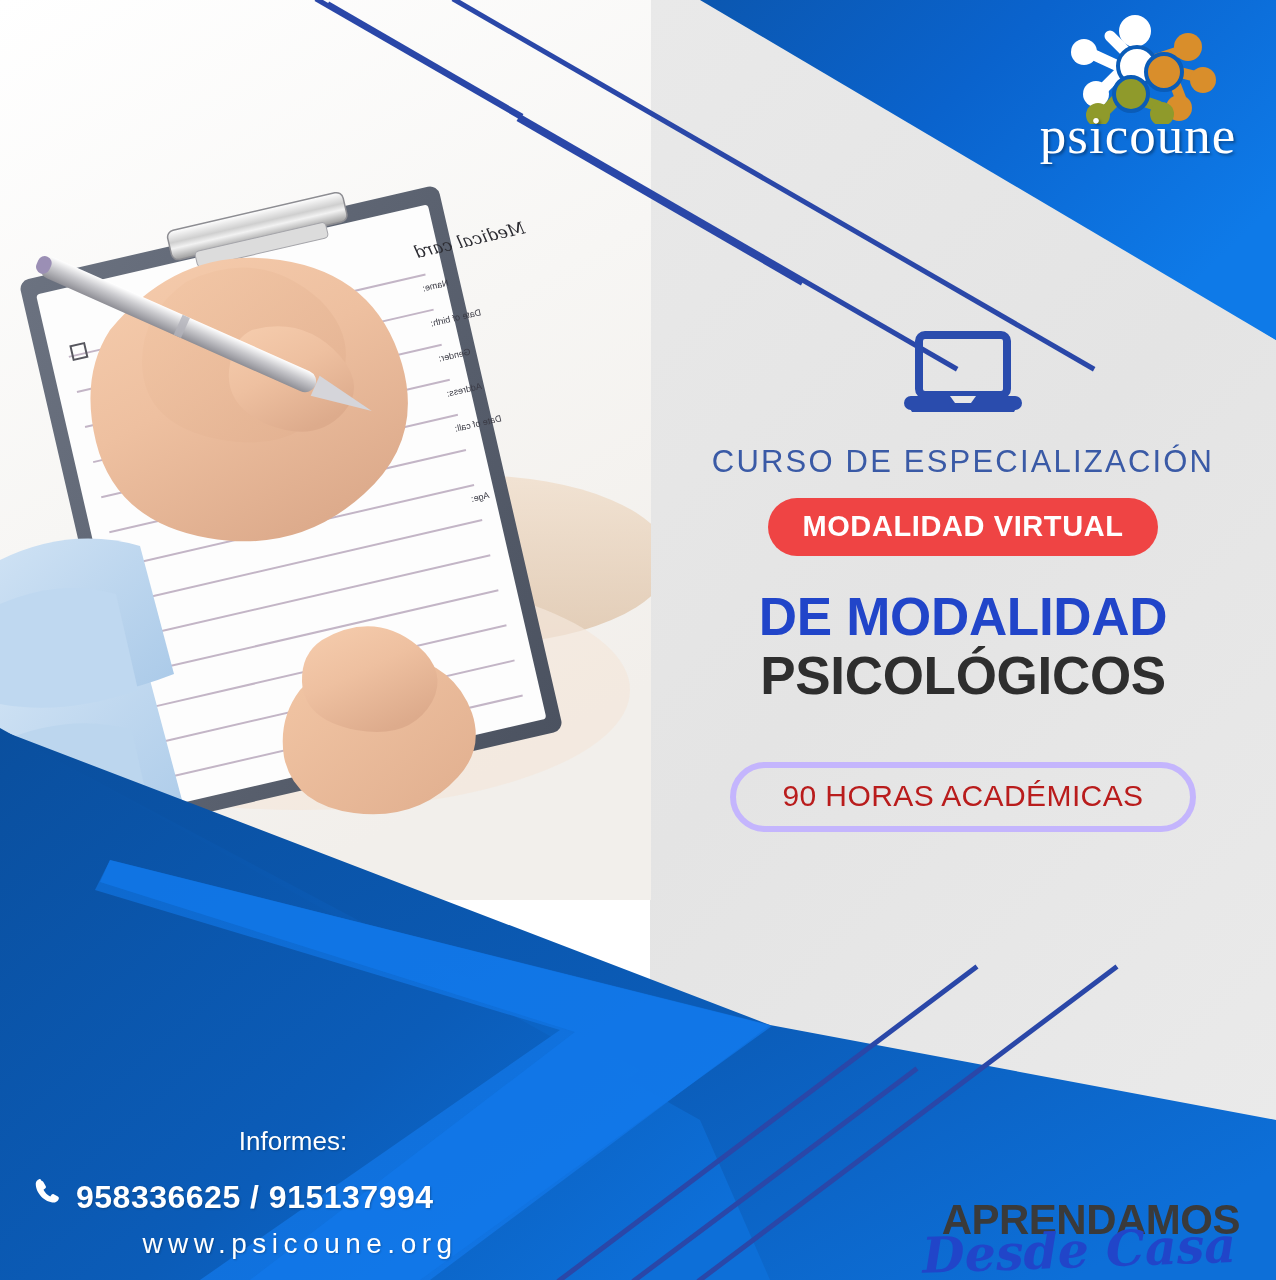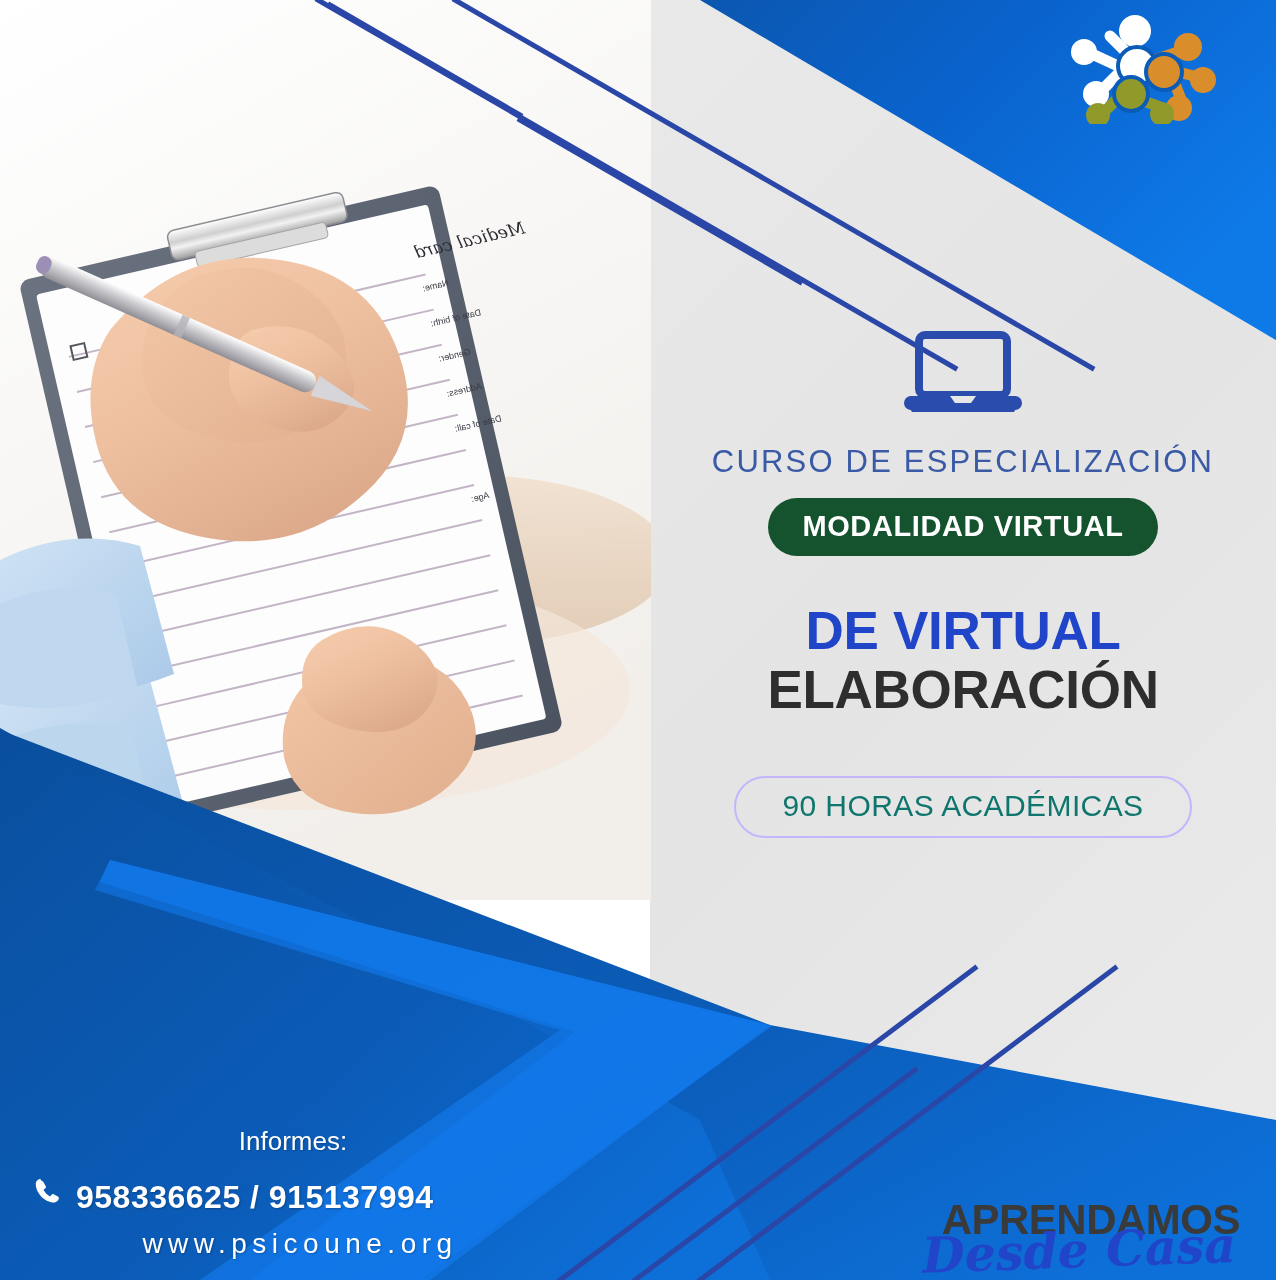--- a/index.html
+++ b/index.html
@@ -81,45 +81,45 @@
   .eyebrow{
     font-size:31px;
     letter-spacing:2.2px;
     color:#3a5aa6;
     font-weight:400;
     margin:0 0 18px 0;
     white-space:nowrap;
   }
   .badge{
     display:inline-block;
-    background:#14532d;
+    background:#ef4444;
     color:#ffffff;
     font-size:29px;
     font-weight:bold;
     letter-spacing:.6px;
     padding:12px 34px 13px 34px;
     border-radius:30px;
-    margin-bottom:46px;
+    margin-bottom:32px;
   }
   .title{
     font-size:53px;
     font-weight:bold;
     line-height:1.11;
     letter-spacing:-.3px;
     color:#2e2e2e;
     margin:0 0 56px 0;
   }
   .title .hl{color:#2145c9;}
   .hours{
     display:inline-block;
-    border:2px solid #c4b5fd;
+    border:6px solid #c4b5fd;
     border-radius:40px;
     padding:11px 46px 13px 46px;
     font-size:30px;
-    color:#0f766e;
+    color:#b91c1c;
     letter-spacing:.4px;
     white-space:nowrap;
   }
 
   
   .contact{
     position:absolute;
     left:30px; bottom:20px; width:520px;
     color:#ffffff;
     text-align:center;
@@ -365,38 +365,39 @@
       <circle cx="74" cy="80" r="13" fill="#ffffff"></circle>
       <circle cx="115" cy="52" r="19" fill="#ffffff" stroke="#0a5cb8" stroke-width="4"></circle>
       <circle cx="166" cy="33" r="14" fill="#d98e2b"></circle>
       <circle cx="181" cy="66" r="13" fill="#d98e2b"></circle>
       <circle cx="157" cy="94" r="13" fill="#d98e2b"></circle>
       <circle cx="142" cy="58" r="18" fill="#d98e2b" stroke="#0a5cb8" stroke-width="4"></circle>
       <circle cx="109" cy="80" r="17" fill="#8f9a2b" stroke="#0a5cb8" stroke-width="4"></circle>
       <circle cx="76" cy="101" r="12" fill="#8f9a2b"></circle>
       <circle cx="140" cy="100" r="12" fill="#8f9a2b"></circle>
     </svg>
+    <div class="wordmark">psicoune</div>
   </div>
 
   <div class="content">
 
     <svg class="laptop-icon" width="118" height="88" viewBox="0 0 118 88" xmlns="http://www.w3.org/2000/svg">
       <rect x="15" y="5" width="88" height="60" rx="6" fill="none" stroke="#2a4cad" stroke-width="8"></rect>
       <path d="M2 72 h114 a0 0 0 0 1 0 0 l-6 10 h-102 z" fill="#2a4cad"></path>
       <rect x="0" y="66" width="118" height="14" rx="7" fill="#2a4cad"></rect>
       <path d="M46 66 h26 l-5 7 h-16 z" fill="#e7e7e7"></path>
     </svg>
 
     <div class="eyebrow">CURSO DE ESPECIALIZACIÓN</div>
 
     <div class="badge">MODALIDAD VIRTUAL</div>
 
     <div class="title">
-      <div class="hl">DE VIRTUAL</div>
-      <div>ELABORACIÓN</div>
+      <div class="hl">DE MODALIDAD</div>
+      <div>PSICOLÓGICOS</div>
     </div>
 
     <div class="hours">90 HORAS ACADÉMICAS</div>
   </div>
 
   <div class="contact">
     <div class="informes">Informes:</div>
     <div class="phone-row">
       <svg width="30" height="30" viewBox="0 0 24 24" xmlns="http://www.w3.org/2000/svg">
         <path d="M6.6 2.5 C5 2.5 3 4.2 3 6.4 c0 7.6 7.2 15 14.6 15 c2.2 0 3.9 -2 3.9 -3.6 c0 -0.6 -0.3 -1 -0.8 -1.3 l-3.3 -1.8 c-0.6 -0.3 -1.2 -0.2 -1.6 0.3 l-1.2 1.5 c-2.3 -1.1 -4.3 -3.1 -5.4 -5.4 l1.5 -1.2 c0.5 -0.4 0.6 -1 0.3 -1.6 L9.2 5.1 C8.9 4.5 8.4 4.2 7.8 4.2 z" fill="#ffffff" transform="translate(0,-1)"></path>

